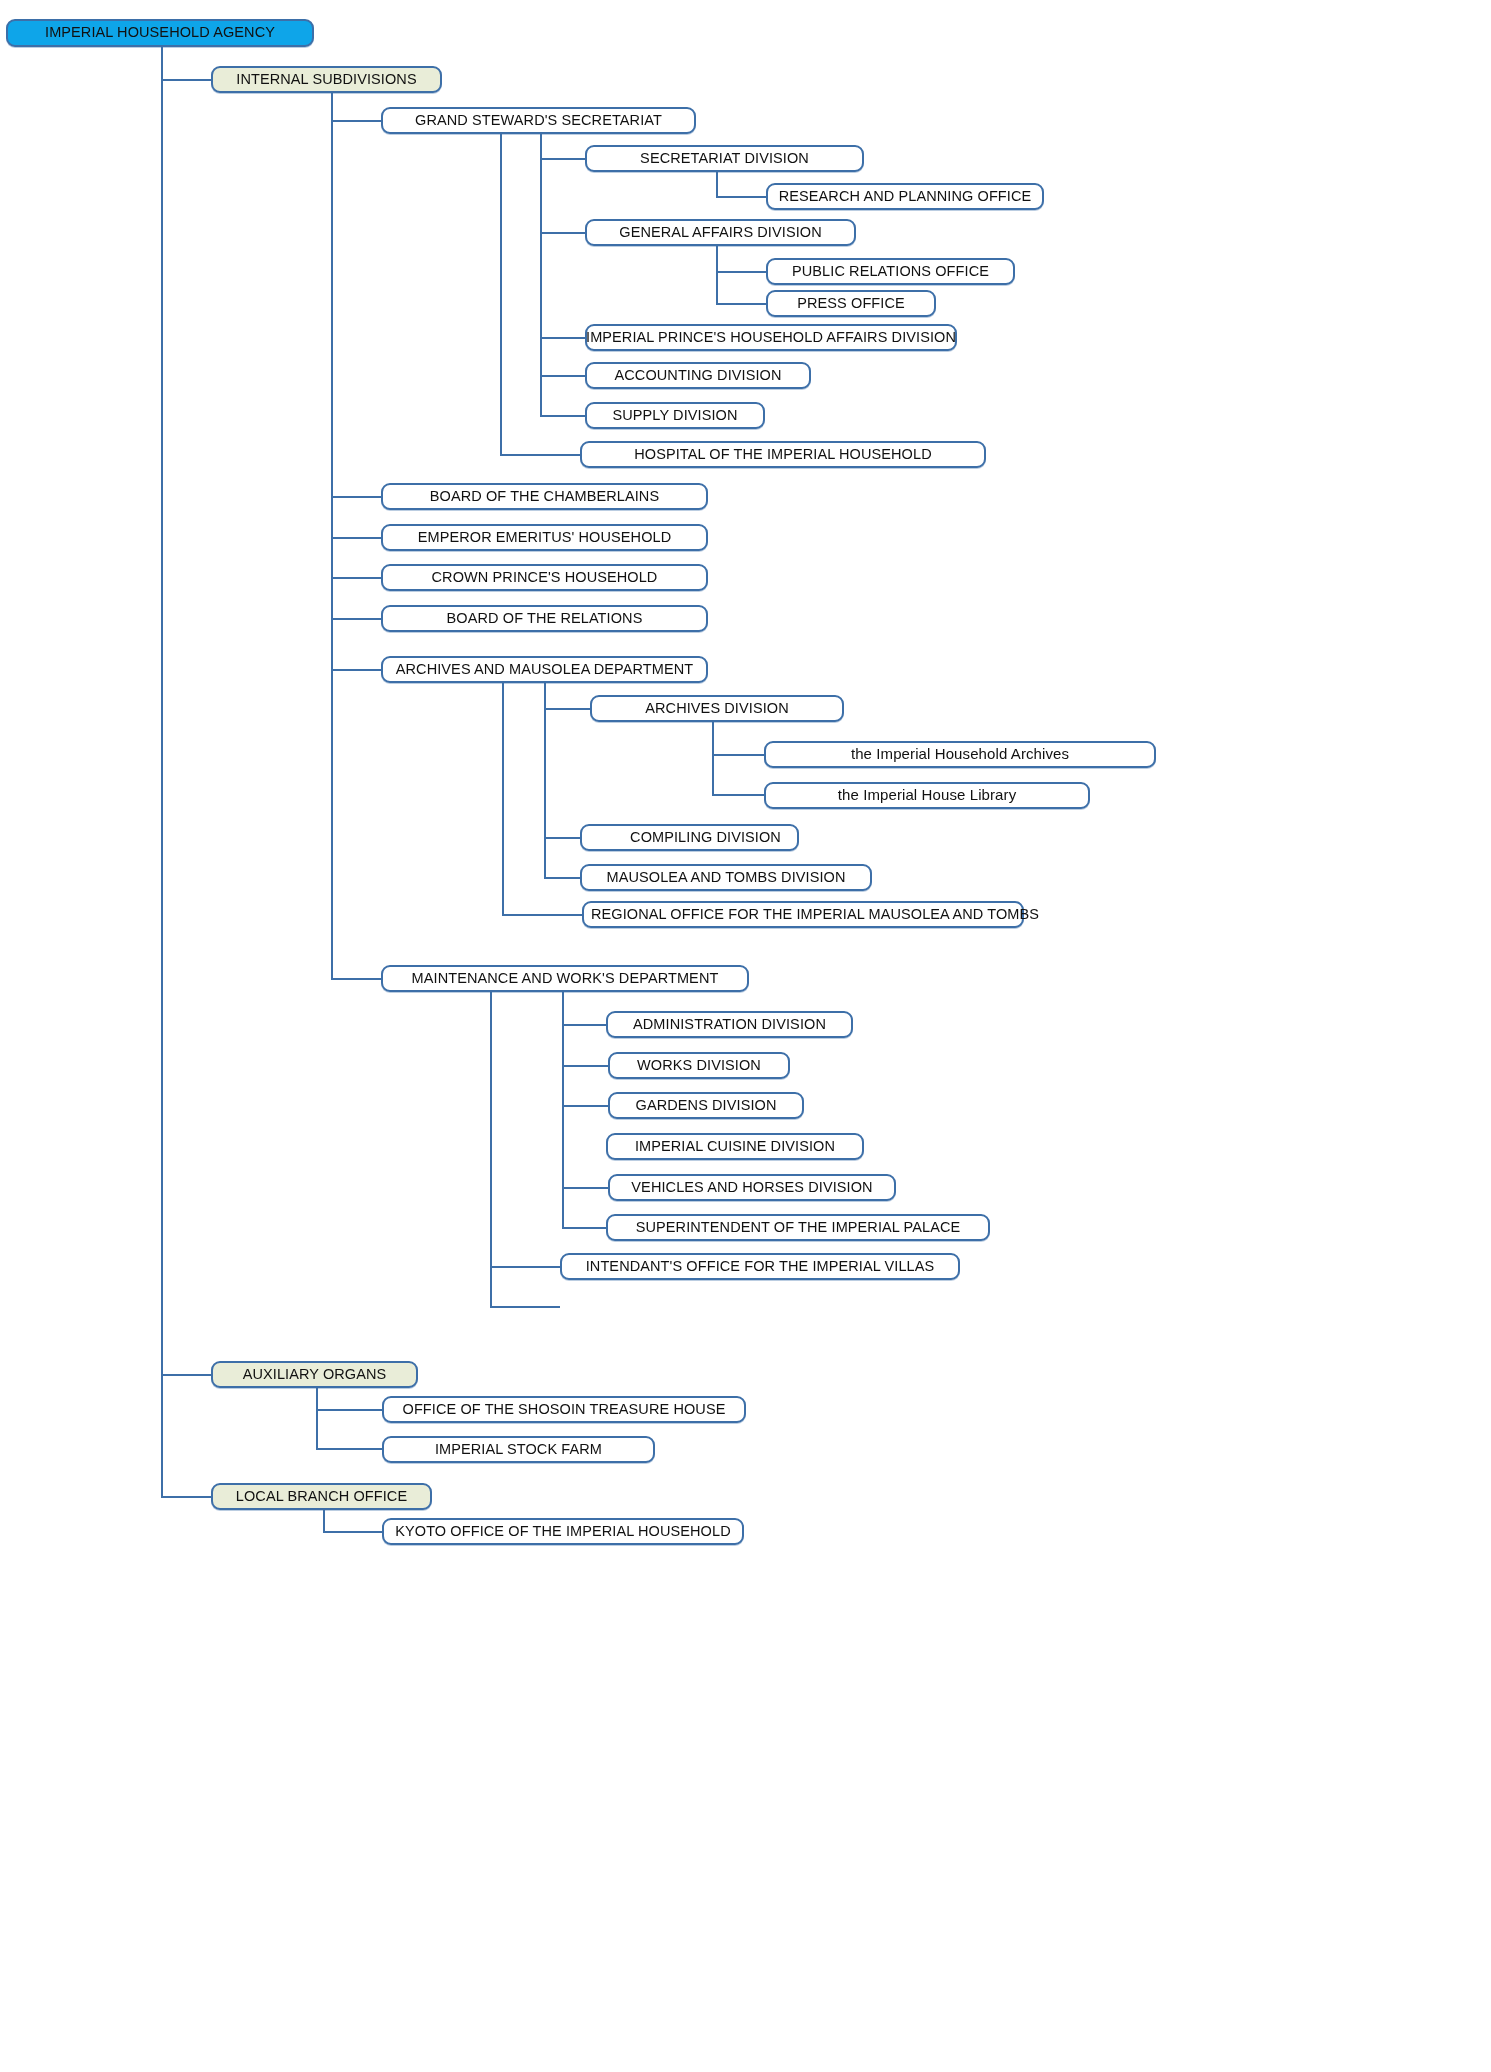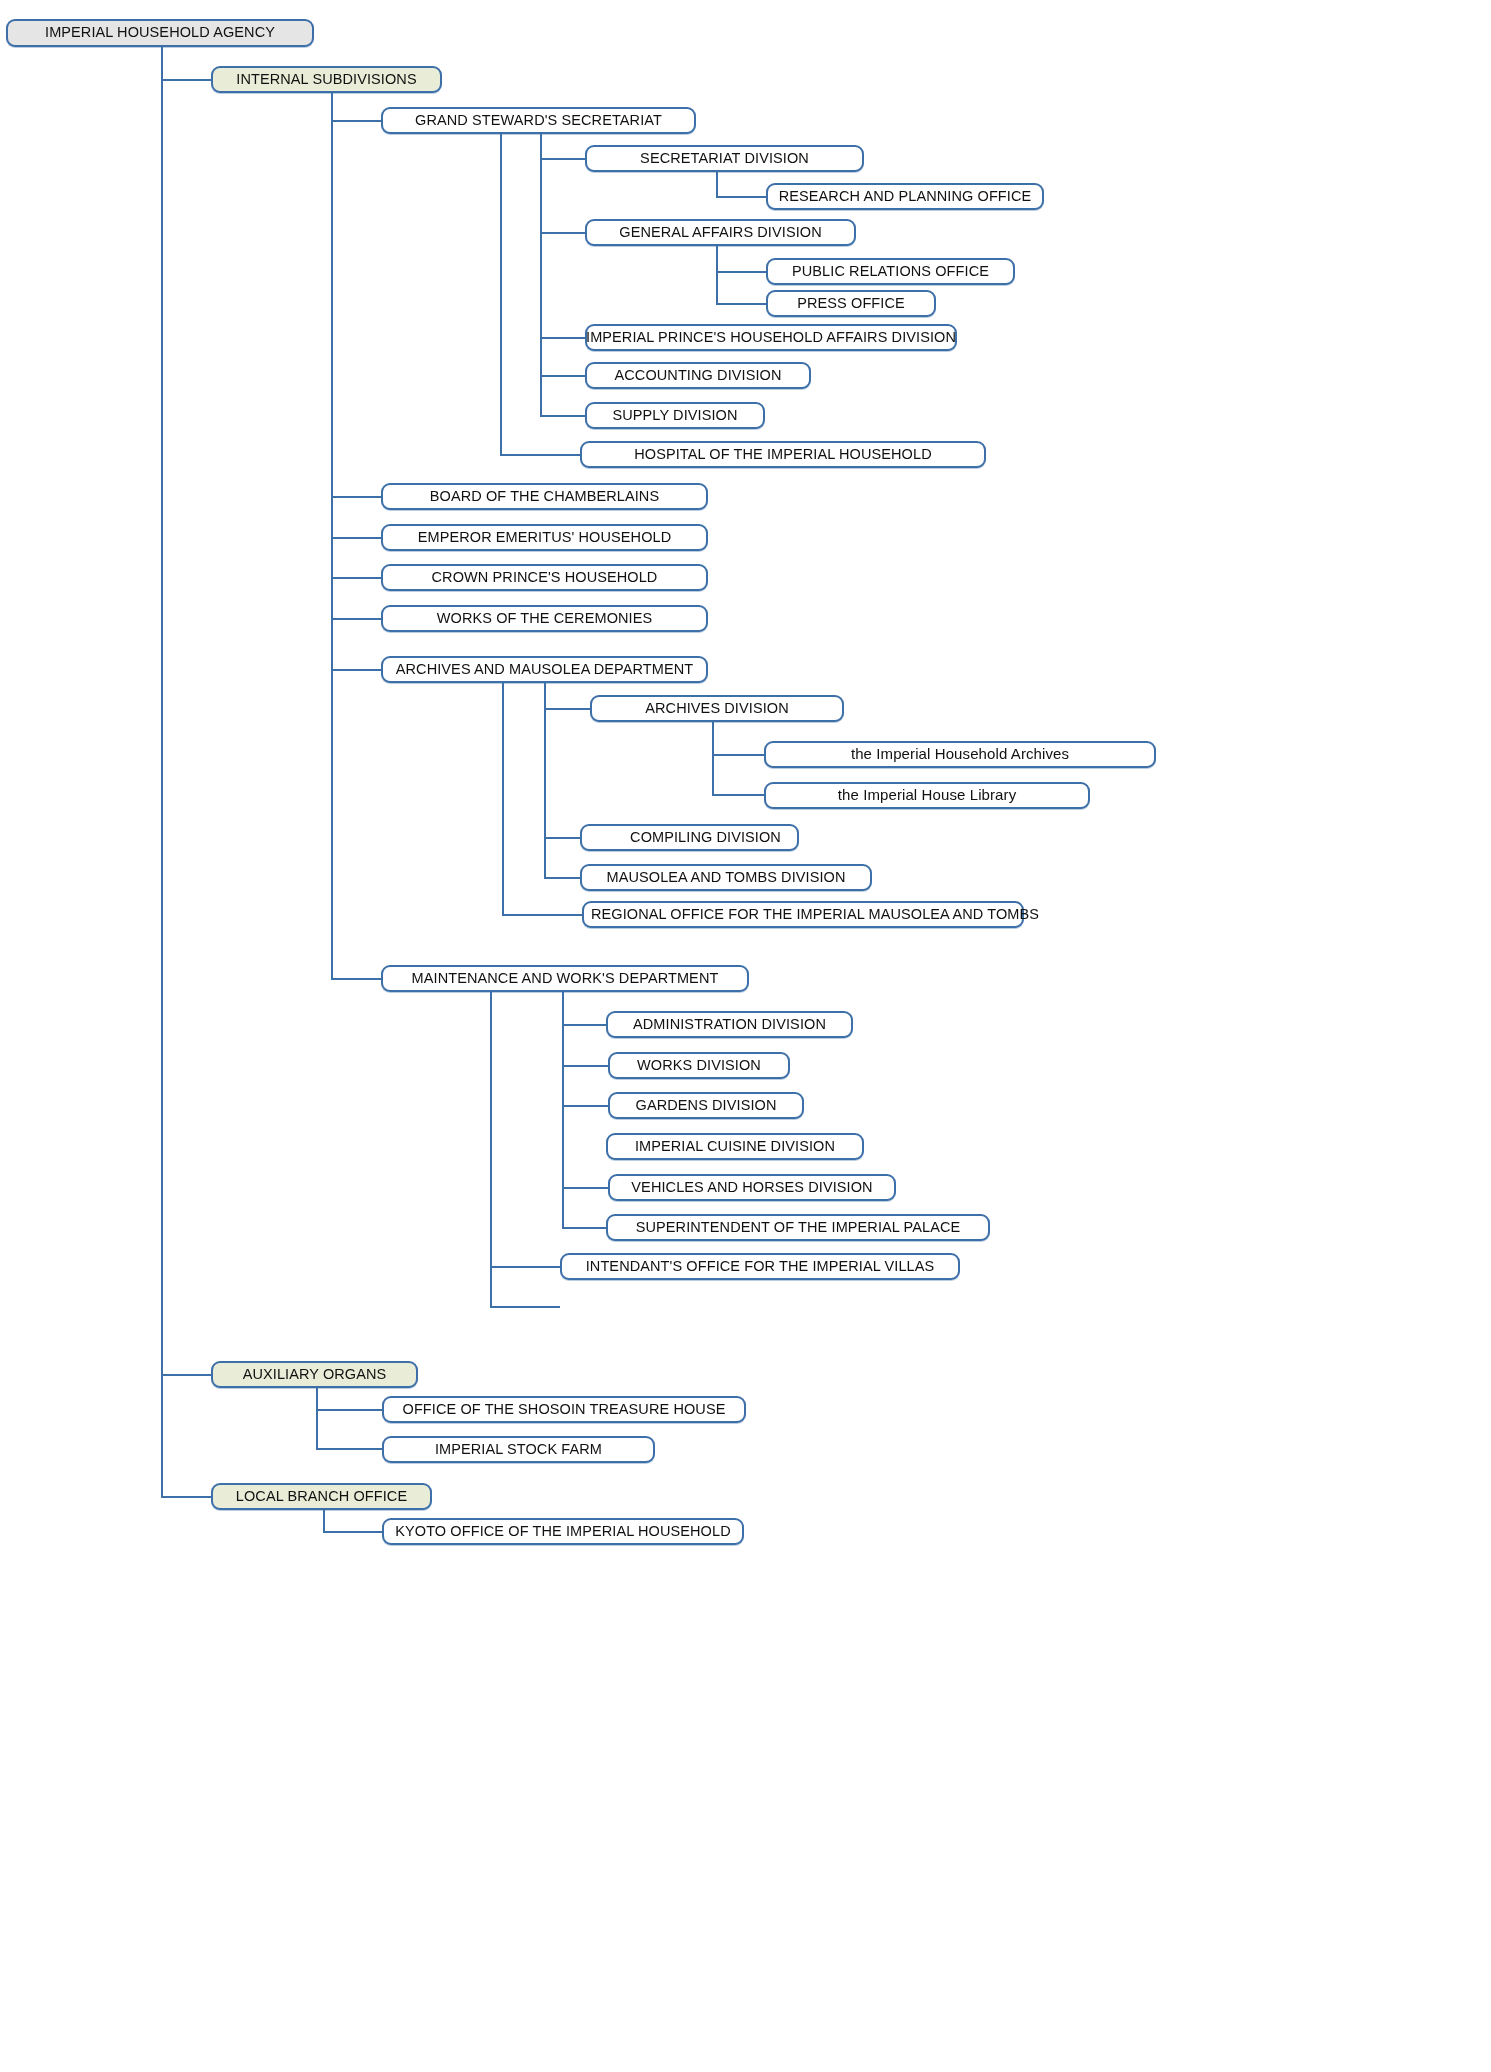--- a/index.html
+++ b/index.html
@@ -27,21 +27,21 @@
     text-align: center;
     color: #111111;
     font-size: 14.5px;
     letter-spacing: 0.1px;
     line-height: 1.1;
     padding: 0 8px;
     box-shadow: 0 1px 0 rgba(61,111,168,0.35);
     white-space: nowrap;
   }
   .node.root {
-    background: #e5e5e5;
+    background: #0ea5e9;
   }
   .node.category {
     background: #e9edd8;
   }
   .node.lower {
     font-size: 15px;
   }
   .conn {
     position: absolute;
     background: #3d6fa8;
@@ -167,21 +167,21 @@
 
   <div class="node" style="left:381px; top:524px; width:327px; height:27px;">
     <span>EMPEROR EMERITUS' HOUSEHOLD</span>
   </div>
 
   <div class="node" style="left:381px; top:564px; width:327px; height:27px;">
     <span>CROWN PRINCE'S HOUSEHOLD</span>
   </div>
 
   <div class="node" style="left:381px; top:605px; width:327px; height:27px;">
-    <span>WORKS OF THE CEREMONIES</span>
+    <span>BOARD OF THE RELATIONS</span>
   </div>
 
   <div class="node" style="left:381px; top:656px; width:327px; height:27px;">
     <span>ARCHIVES AND MAUSOLEA DEPARTMENT</span>
   </div>
 
   <div class="node" style="left:590px; top:695px; width:254px; height:27px;">
     <span>ARCHIVES DIVISION</span>
   </div>
 

